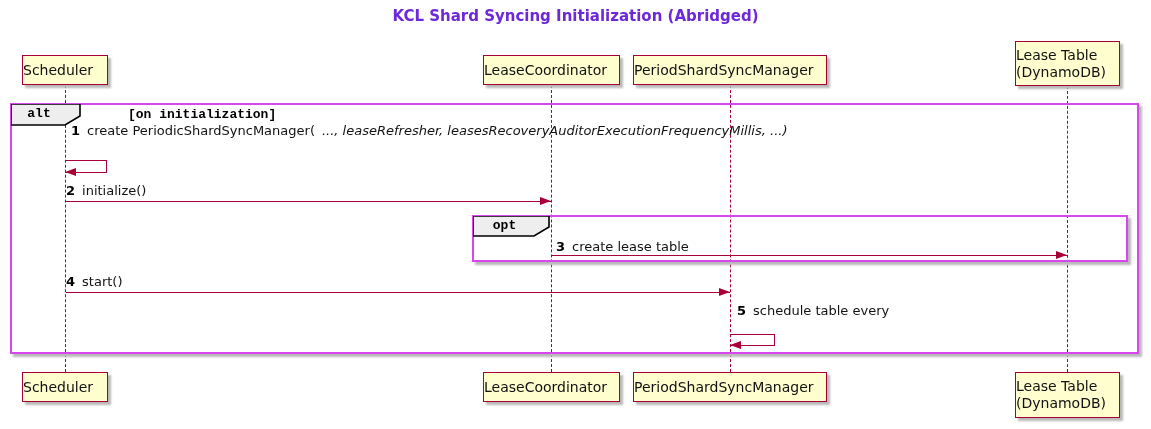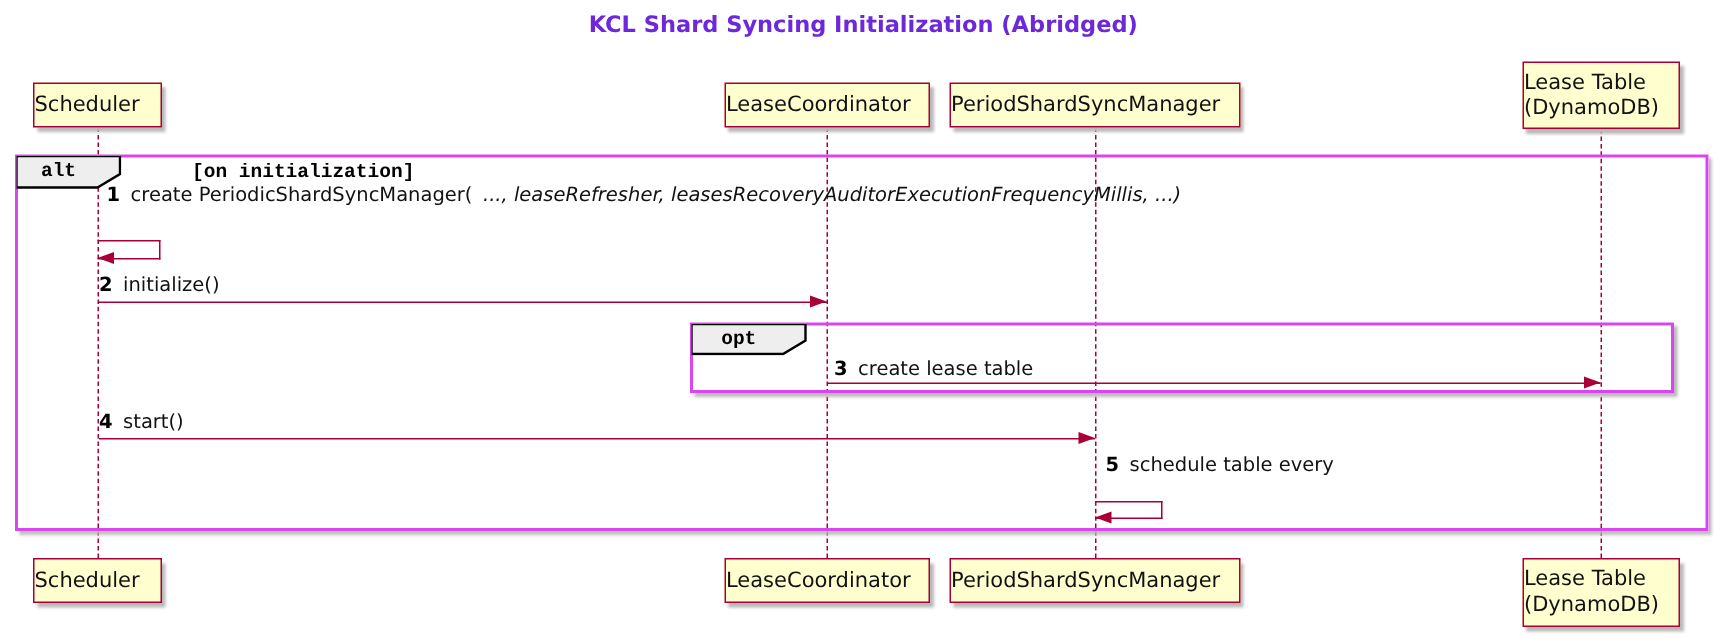--- a/index.html
+++ b/index.html
@@ -50,21 +50,21 @@
   <div class="lifeline" style="left:1067px; top:86px; height:286px;"></div>
 
   <div class="frame" style="left:10px; top:103px; width:1129px; height:251px;">
     <svg class="pent" width="70" height="22" viewBox="0 0 70 22">
       <path d="M0,0 H69 V12 L54,21 H0 Z" fill="#EEEEEE" stroke="#000000" stroke-width="1.6"></path>
     </svg>
     <div class="pent-label" style="left:0px; width:54px;">alt</div>
     <div class="cond" style="left:80px;margin-left:36px;">[on initialization]</div>
   </div>
 
-  <div class="frame" style="left:460px; top:215px; width:656px; height:47px;">
+  <div class="frame" style="left:472px; top:215px; width:656px; height:47px;">
     <svg class="pent" width="77" height="21" viewBox="0 0 77 21">
       <path d="M0,0 H76 V11 L61,20 H0 Z" fill="#EEEEEE" stroke="#000000" stroke-width="1.6"></path>
     </svg>
     <div class="pent-label" style="left:0px; width:61px;">opt</div>
   </div>
 
   <div class="msg" style="left:71px; top:123px;">
     <span class="num">1</span>
     <span class="lines">
       <span>create PeriodicShardSyncManager(</span>

